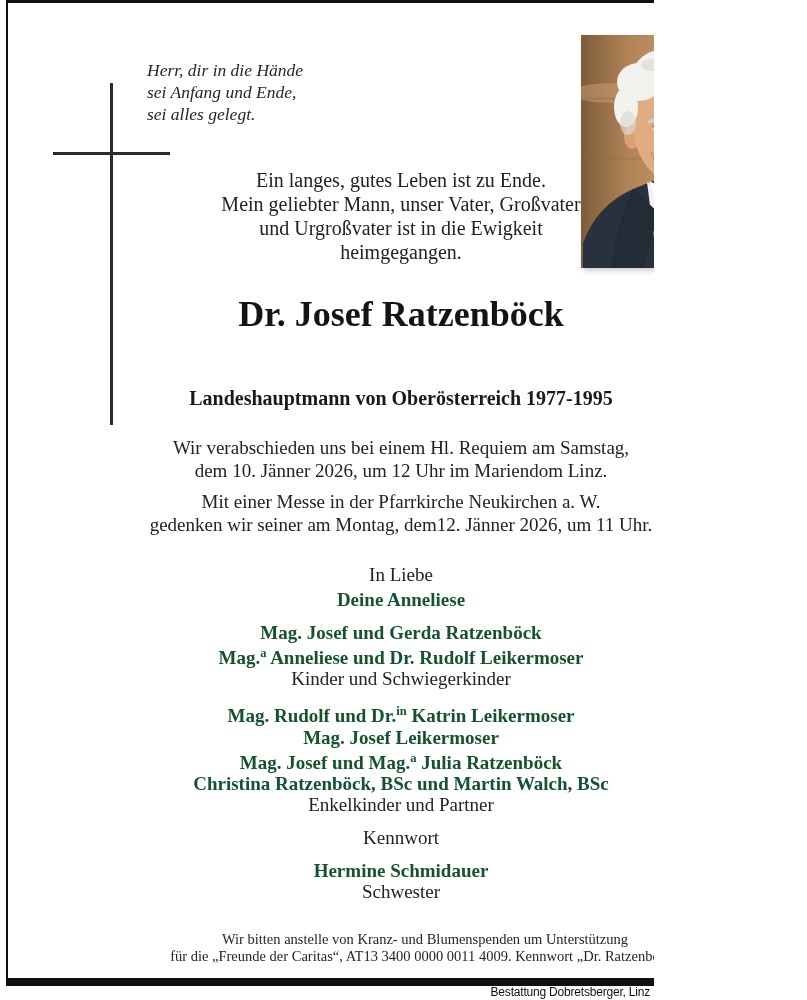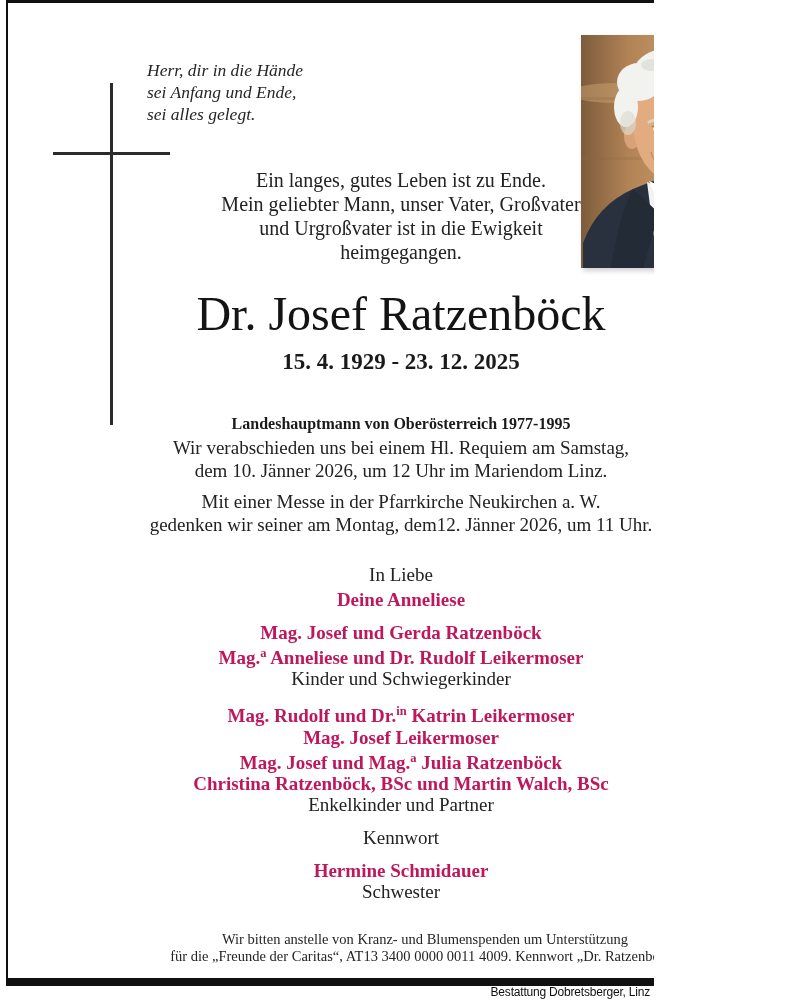--- a/index.html
+++ b/index.html
@@ -18,29 +18,29 @@
     font-style:italic; font-size:17.5px; line-height:22px; color:#262626;
   }
   .cross-v { position:absolute; left:110px; top:83px; width:3px; height:342px; background:#2b2b2b; }
   .cross-h { position:absolute; left:53px; top:152px; width:117px; height:3px; background:#2b2b2b; }
   .photo {
     position:absolute; left:581px; top:35px; width:185px; height:233px;
     box-shadow:2px 3px 5px rgba(0,0,0,0.18);
   }
   .center { position:absolute; left:0; width:802px; text-align:center; }
   .announce { top:168px; font-size:20px; line-height:24px; color:#222222; }
-  .name     { top:288px; font-size:48px; line-height:52px; font-weight:400; color:#141414; }
+  .name     { top:288px; font-size:36px; line-height:52px; font-weight:700; color:#141414; }
   .dates    { top:349px; font-size:23px; font-weight:700; color:#1a1a1a; }
-  .subtitle { top:387px; font-size:16px; font-weight:700; color:#1a1a1a;margin-top:28px; }
+  .subtitle { top:387px; font-size:20px; font-weight:700; color:#1a1a1a; }
   .svc1 { top:436px; font-size:19px; line-height:23px; color:#222222; }
   .svc2 { top:490px; font-size:19px; line-height:23px; color:#222222; }
   .inliebe { top:564px; font-size:19px; color:#222222; }
   .farewell { position:absolute; left:0; top:589px; width:802px; text-align:center; font-size:19px; }
   .fgroup { margin-bottom:12px; }
-  .fname { font-weight:700; line-height:21px; color:#be185d; }
+  .fname { font-weight:700; line-height:21px; color:#14532d; }
   .fname sup { font-size:12.5px; }
   .frole { font-weight:400; line-height:21px; color:#222222; }
   .donation { top:931px; font-size:14.5px; line-height:17px; color:#242424;padding-left:48px; }
   .caption {
     position:absolute; right:4px; top:985px;
     font-family:"Liberation Sans", sans-serif; font-size:12px; color:#0f0f0f;
     letter-spacing:-0.2px;
   }
 </style>
 </head>
@@ -131,21 +131,20 @@
     <path d="M74,129 Q93,143 112,128" stroke="#9a5e40" stroke-width="2.4" fill="none" stroke-linecap="round"></path>
     <path d="M80,139 Q93,146 105,138" stroke="#c27c55" stroke-width="1.3" fill="none" stroke-linecap="round"></path>
 
     <path d="M85,150 Q93,154 100,150" stroke="#c98f63" stroke-width="1.2" fill="none"></path>
   </svg>
 
   <div class="center announce">Ein langes, gutes Leben ist zu Ende.<br>Mein geliebter Mann, unser Vater, Großvater<br>und Urgroßvater ist in die Ewigkeit<br>heimgegangen.</div>
 
   <div class="center name">Dr. Josef Ratzenböck</div>
 
-  <div class="center dates">15. 4. 1929 - 23. 12. 2025</div>
 
   <div class="center subtitle">Landeshauptmann von Oberösterreich 1977-1995</div>
 
   <div class="center svc1">Wir verabschieden uns bei einem Hl. Requiem am Samstag,<br>dem 10. Jänner 2026, um 12 Uhr im Mariendom Linz.</div>
 
   <div class="center svc2">Mit einer Messe in der Pfarrkirche Neukirchen a. W.<br>gedenken wir seiner am Montag, dem12. Jänner 2026, um 11 Uhr.</div>
 
   <div class="center inliebe">In Liebe</div>
 
   <div class="farewell">

